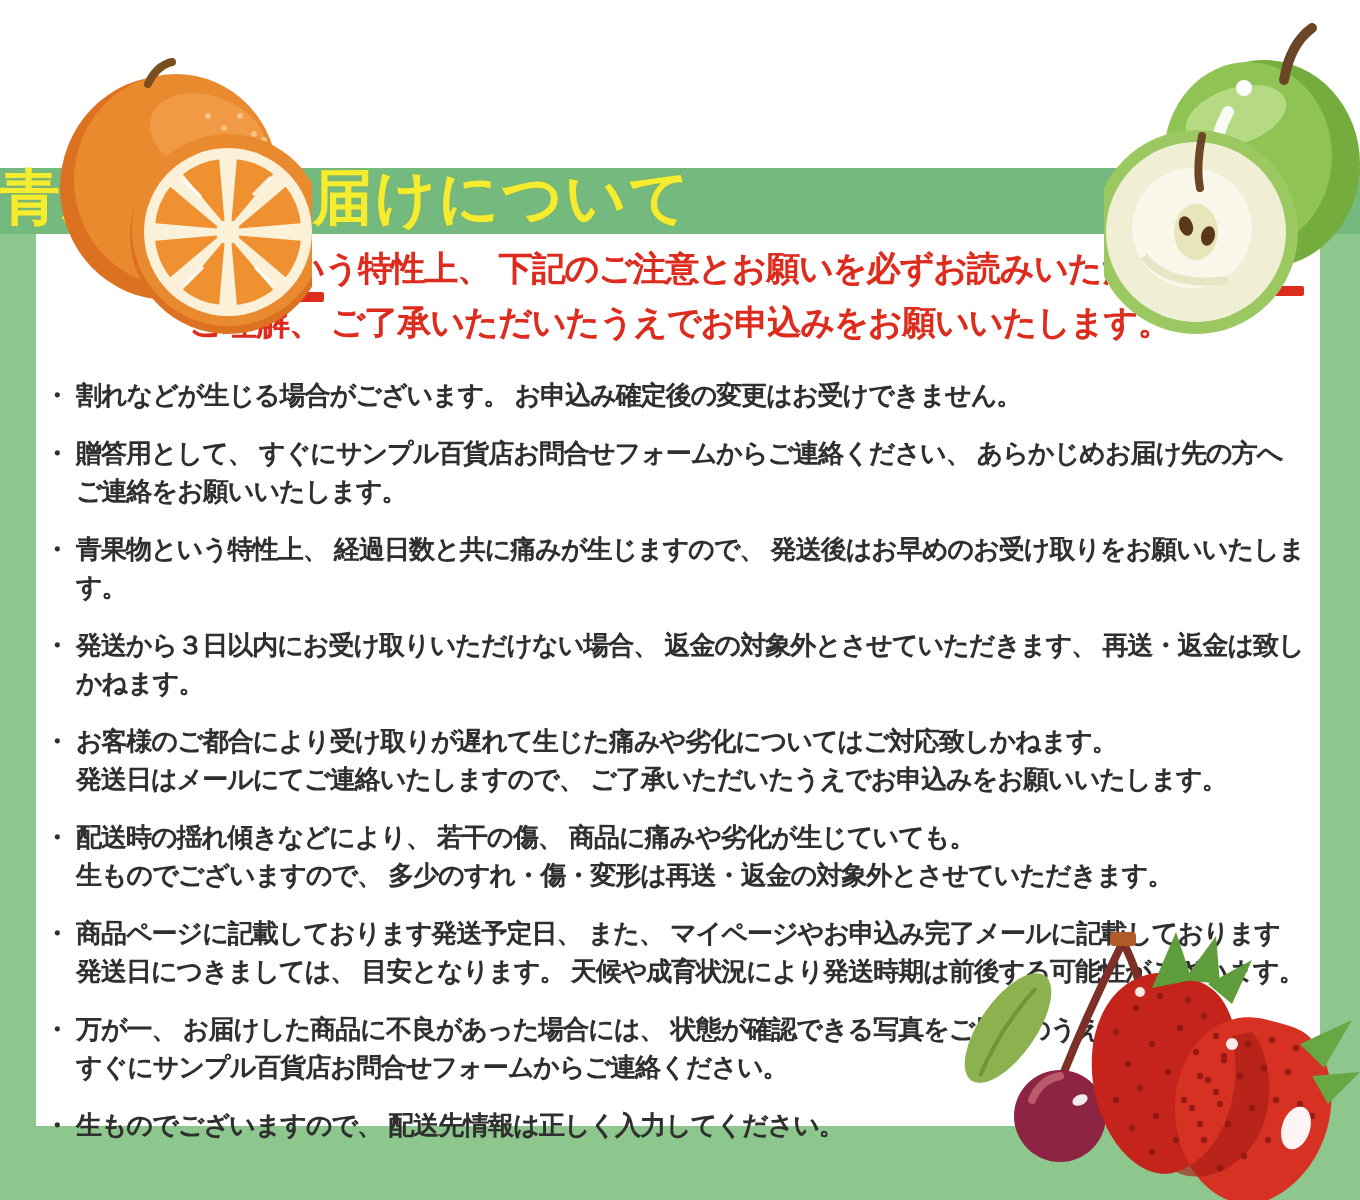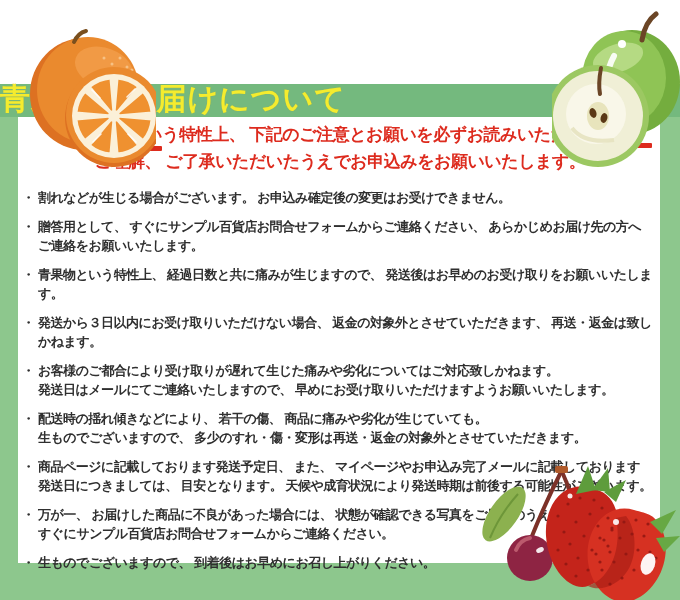--- a/index.html
+++ b/index.html
@@ -66,40 +66,40 @@
         <span class="bullet">・</span>
         <span class="notice-text">青果物という特性上、 経過日数と共に痛みが生じますので、 発送後はお早めのお受け取りをお願いいたします。</span>
       </li>
     <li>
         <span class="bullet">・</span>
         <span class="notice-text">発送から３日以内にお受け取りいただけない場合、 返金の対象外とさせていただきます、 再送・返金は致しかねます。</span>
       </li>
     <li>
         <span class="bullet">・</span>
         <span class="notice-text">お客様のご都合により受け取りが遅れて生じた痛みや劣化についてはご対応致しかねます。
-発送日はメールにてご連絡いたしますので、 早めにお受け取りいただけますようお願いいたします。</span>
+発送日はメールにてご連絡いたしますので、 ご了承いただいたうえでお申込みをお願いいたします。</span>
       </li>
     <li>
         <span class="bullet">・</span>
         <span class="notice-text">配送時の揺れ傾きなどにより、 若干の傷、 商品に痛みや劣化が生じていても。
 生ものでございますので、 多少のすれ・傷・変形は再送・返金の対象外とさせていただきます。</span>
       </li>
     <li>
         <span class="bullet">・</span>
         <span class="notice-text">商品ページに記載しております発送予定日、 また、 マイページやお申込み完了メールに記載しております
 発送日につきましては、 目安となります。 天候や成育状況により発送時期は前後する可能性がございます。</span>
       </li>
     <li>
         <span class="bullet">・</span>
         <span class="notice-text">万が一、 お届けした商品に不良があった場合には、 状態が確認できる写真をご用意のうえ、
 すぐにサンプル百貨店お問合せフォームからご連絡ください。</span>
       </li>
     <li>
         <span class="bullet">・</span>
-        <span class="notice-text">生ものでございますので、 到着後はお早めにお召し上がりください。</span>
+        <span class="notice-text">生ものでございますので、 配送先情報は正しく入力してください。</span>
       </li>
   </ul>
 
   <svg class="illu illu-orange" width="128" height="150" viewBox="0 0 128 150">
     <ellipse cx="56" cy="74" rx="54" ry="56" fill="#dd7122"></ellipse>
     <ellipse cx="60" cy="70" rx="51" ry="53" fill="#ea8a2e"></ellipse>
     <ellipse cx="76" cy="48" rx="30" ry="20" fill="#f19a45" transform="rotate(20 76 48)"></ellipse>
     <path d="M46 22 q4 -9 12 -11" stroke="#7a4f1e" stroke-width="4" fill="none" stroke-linecap="round"></path>
     <g fill="#f6c185">
       <circle cx="76" cy="38" r="1.5"></circle>

